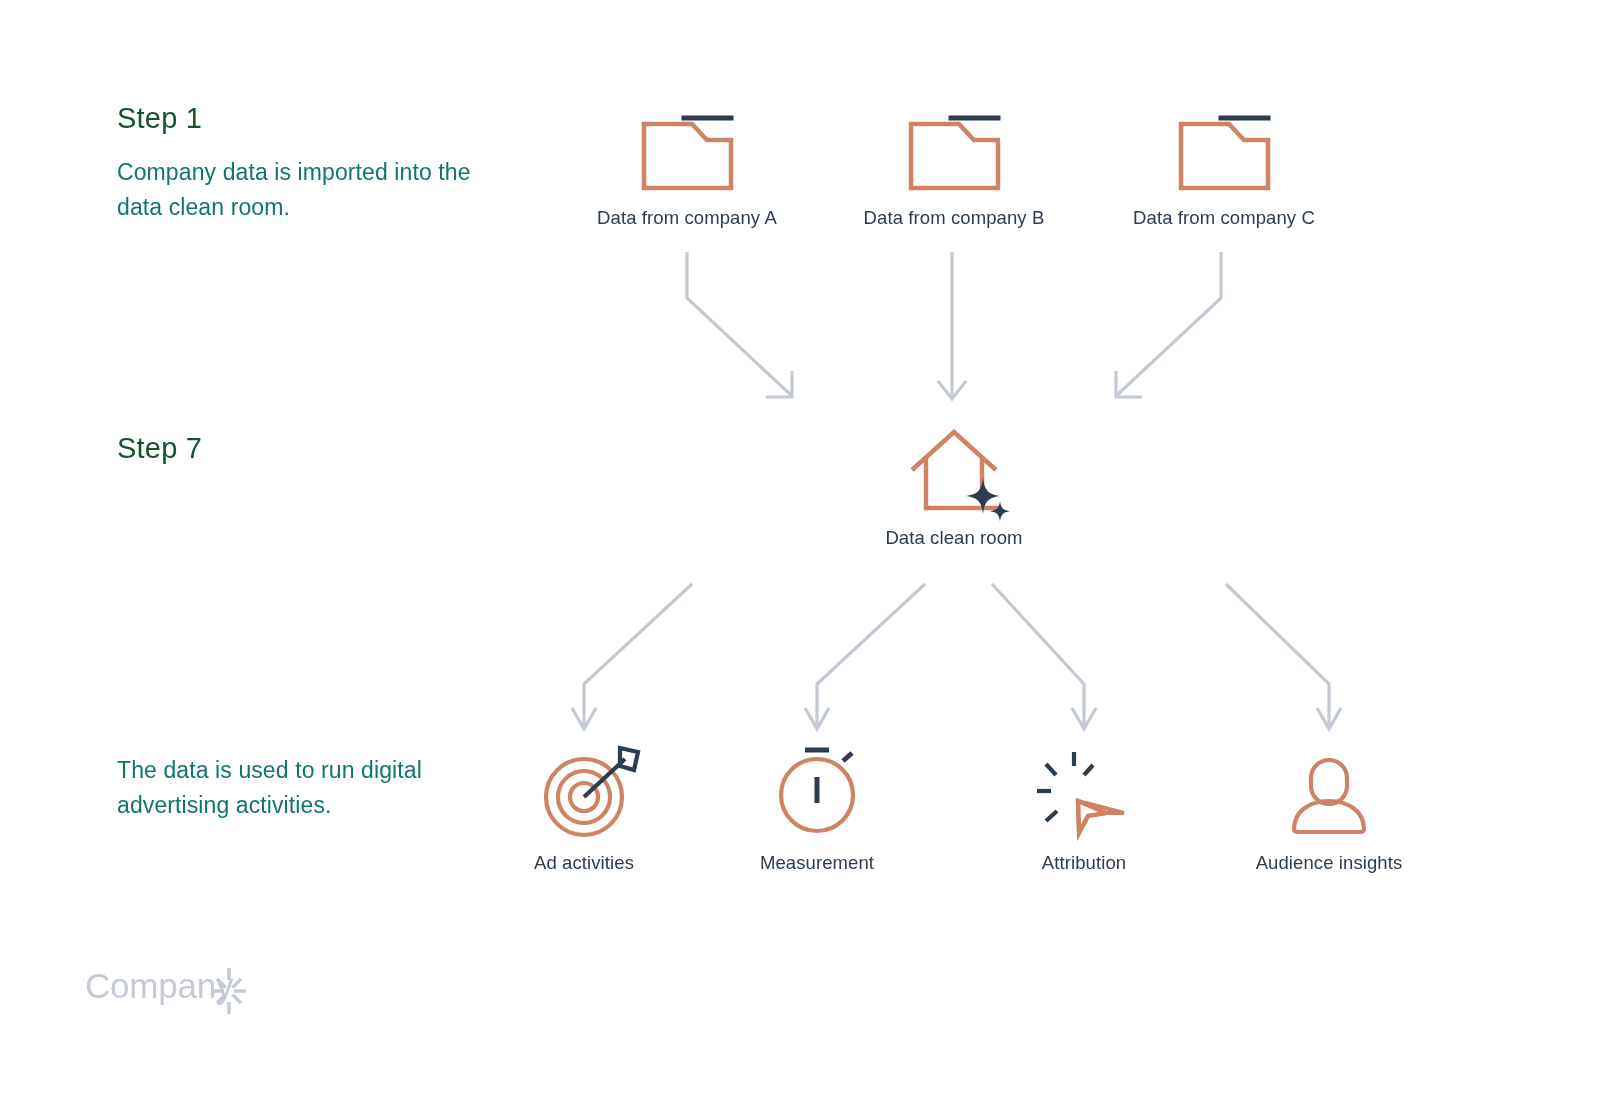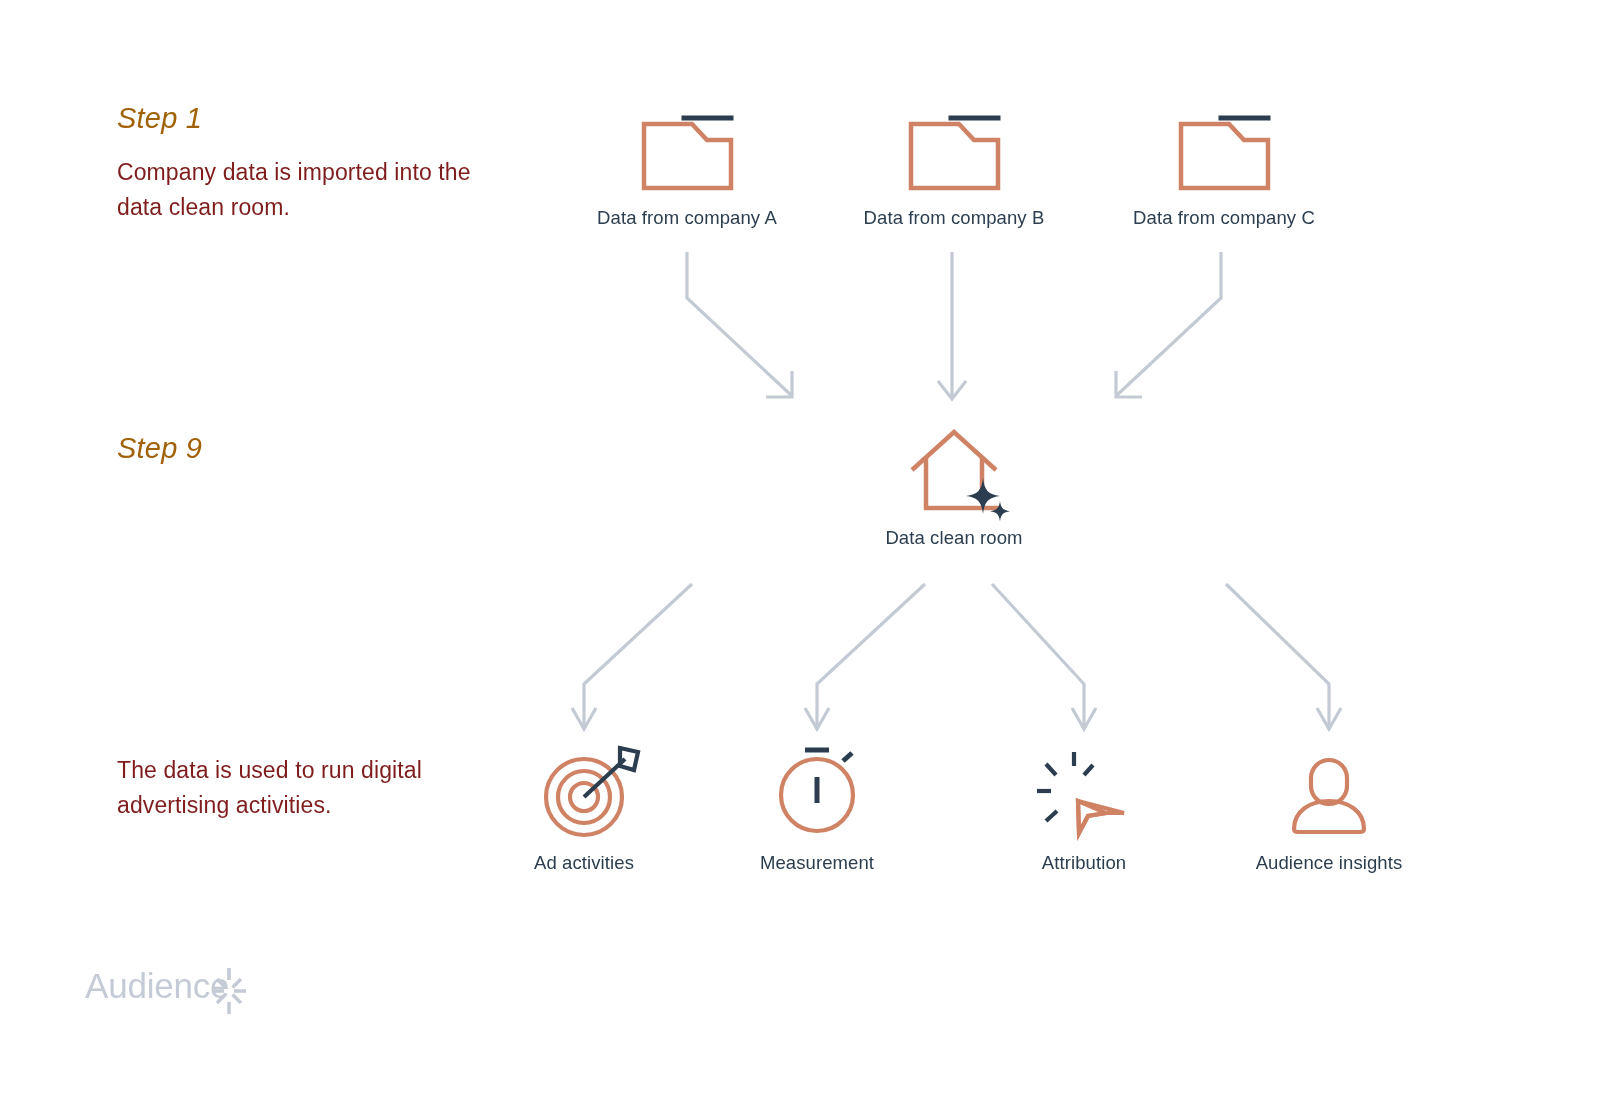--- a/index.html
+++ b/index.html
@@ -24,30 +24,29 @@
   }
 
   
   .step-block {
     position: absolute;
     left: 117px;
     width: 360px;
   }
   .step-kicker {
     font-size: 29px;
-    color: #a16207;
+    color: #14532d;
     letter-spacing: 0.2px;
     margin: 0 0 22px 0;
     line-height: 1;
-    font-style: italic;
   }
   .step-body {
     font-size: 23px;
     line-height: 1.52;
-    color: #7f1d1d;
+    color: #0f766e;
     margin: 0;
     letter-spacing: 0.1px;
   }
   #step-1 { top: 104px; }
   #step-2 { top: 434px; }
   #step-3 { top: 753px; }
 
   
   .node-label {
     position: absolute;
@@ -198,33 +197,33 @@
     <path d="M225.5 994.5 L217 1003"></path>
   </g>
 </svg>
 
 <div class="step-block" id="step-1">
   <p class="step-kicker">Step 1</p>
   <p class="step-body">Company data is imported into the data clean room.</p>
 </div>
 
 <div class="step-block" id="step-2">
-  <p class="step-kicker">Step 9</p>
+  <p class="step-kicker">Step 7</p>
 </div>
 
 <div class="step-block" id="step-3">
   <p class="step-body">The data is used to run digital advertising activities.</p>
 </div>
 
 <div class="node-label" style="left:687px; top:207px;">Data from company A</div>
 <div class="node-label" style="left:954px; top:207px;">Data from company B</div>
 <div class="node-label" style="left:1224px; top:207px;">Data from company C</div>
 
 <div class="node-label" style="left:954px; top:527px;">Data clean room</div>
 
 <div class="node-label" style="left:584px; top:852px;">Ad activities</div>
 <div class="node-label" style="left:817px; top:852px;">Measurement</div>
 <div class="node-label" style="left:1084px; top:852px;">Attribution</div>
 <div class="node-label" style="left:1329px; top:852px;">Audience insights</div>
 
 <div id="logo">
-  <span id="logo-word">Audience</span>
+  <span id="logo-word">Company</span>
 </div>
 
 </body></html>

